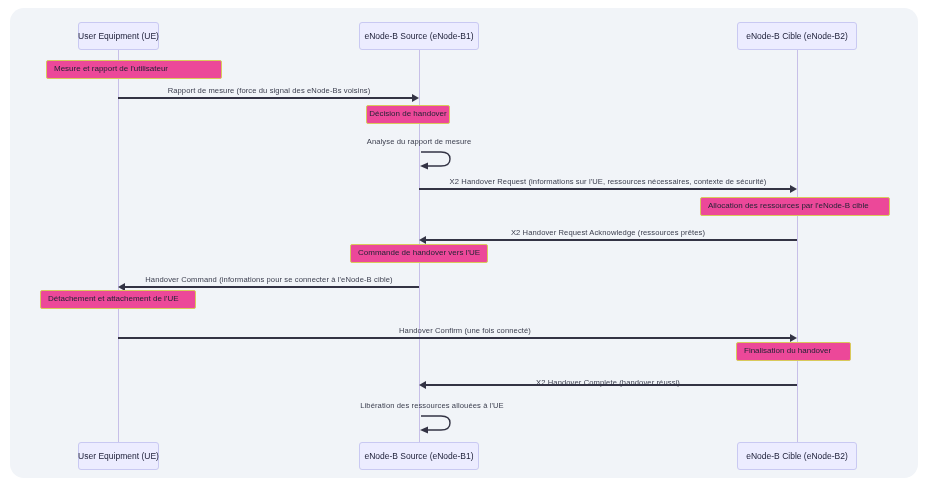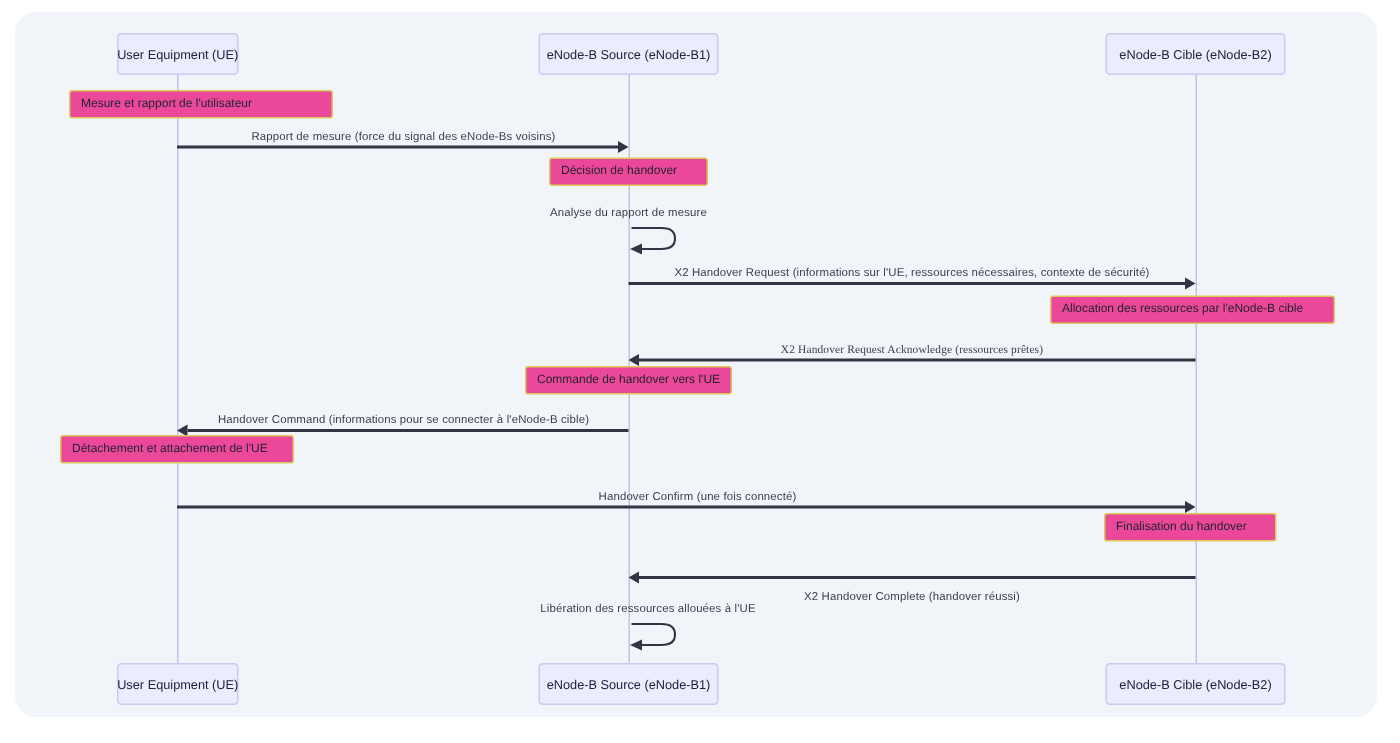--- a/index.html
+++ b/index.html
@@ -140,21 +140,21 @@
   </div>
 
   <div class="msglabel" style="left:608px; top:177px;">X2 Handover Request (informations sur l'UE, ressources nécessaires, contexte de sécurité)</div>
   <div class="msg" style="left:419px; top:188px; width:371px;"></div>
   <div class="arrowhead right" style="left:790px; top:184.8px;"></div>
 
   <div class="note" style="left:700px; top:197px; width:190px;">
     <span>Allocation des ressources par l'eNode-B cible</span>
   </div>
 
-  <div class="msglabel" style="left:608px; top:228px;font-family:Liberation Serif, serif;">X2 Handover Request Acknowledge (ressources prêtes)</div>
+  <div class="msglabel" style="left:608px; top:228px;">X2 Handover Request Acknowledge (ressources prêtes)</div>
   <div class="msg" style="left:426px; top:239px; width:371px;"></div>
   <div class="arrowhead left" style="left:419px; top:235.8px;"></div>
 
   <div class="note" style="left:350px; top:244px; width:138px;">
     <span>Commande de handover vers l'UE</span>
   </div>
 
   <div class="msglabel" style="left:269px; top:275px;">Handover Command (informations pour se connecter à l'eNode-B cible)</div>
   <div class="msg" style="left:125px; top:286px; width:294px;"></div>
   <div class="arrowhead left" style="left:118px; top:282.8px;"></div>
@@ -164,33 +164,33 @@
   </div>
 
   <div class="msglabel" style="left:458px; top:326px;padding-left:14px;">Handover Confirm (une fois connecté)</div>
   <div class="msg" style="left:118px; top:337px; width:672px;"></div>
   <div class="arrowhead right" style="left:790px; top:333.8px;"></div>
 
   <div class="note" style="left:736px; top:342px; width:115px;text-align:center;">
     <span>Finalisation du handover</span>
   </div>
 
-  <div class="msglabel" style="left:608px; top:393px;">X2 Handover Complete (handover réussi)</div>
+  <div class="msglabel" style="left:608px; top:378px;">X2 Handover Complete (handover réussi)</div>
   <div class="msg" style="left:426px; top:384px; width:371px;"></div>
   <div class="arrowhead left" style="left:419px; top:380.8px;"></div>
 
   <div class="msglabel" style="left:419px; top:401px;padding-left:26px;">Libération des ressources allouées à l'UE</div>
   <div class="selfloop" style="left:419px; top:412px;">
     <svg width="36" height="22" viewBox="0 0 36 22">
       <path d="M 2 4 L 22 4 Q 31 4 31 11 Q 31 18 22 18 L 9 18" fill="none" stroke="#333344" stroke-width="1.4"></path>
       <polygon points="9,14.4 1,18 9,21.6" fill="#333344"></polygon>
     </svg>
   </div>
 
   <div class="note" style="left:46px; top:60px; width:176px;">
     <span>Mesure et rapport de l'utilisateur</span>
   </div>
 
-  <div class="note" style="left:366px; top:105px; width:106px; ">
+  <div class="note" style="left:366px; top:105px; width:84px; justify-content:center;">
     <span>Décision de handover</span>
   </div>
 
 </div>
 
 </body></html>

